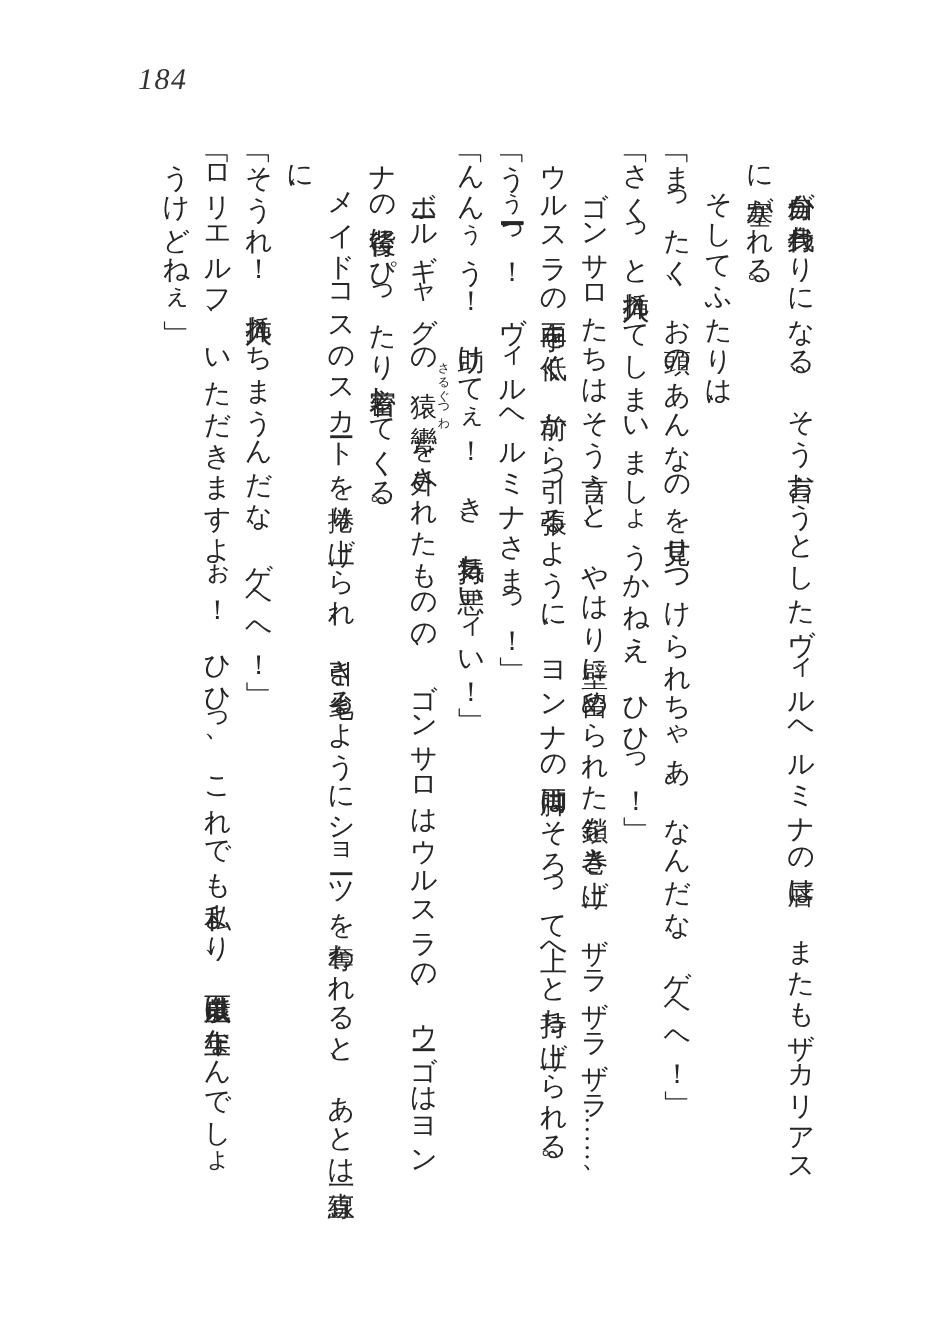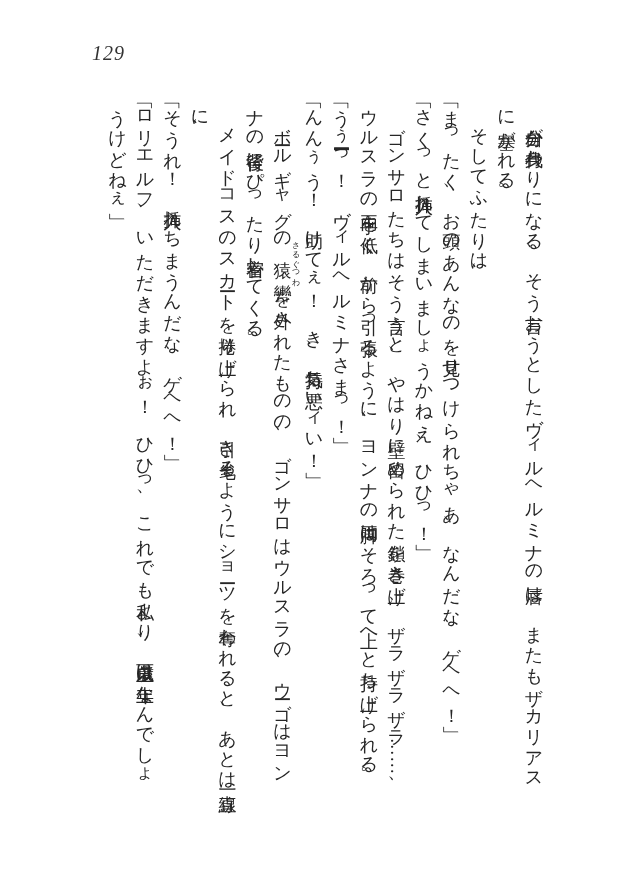--- a/index.html
+++ b/index.html
@@ -51,21 +51,21 @@
   rt {
     font-size: 8px;
     letter-spacing: 0;
     color: #262626;
   }
 </style>
 </head>
 <body>
 
 <div class="page">
-  <div class="page-number">129</div>
+  <div class="page-number">184</div>
   <div class="text-block">
       <p class="para indent">自分が身代わりになる、そう言おうとしたヴィルヘルミナの唇は、またもザカリアスに塞がれる。</p>
       <p class="para indent">そしてふたりは、</p>
       <p class="para">「まったく、お頭のあんなのを見せつけられちゃあ、なんだな、ゲヘヘ！」</p>
       <p class="para">「さくっと挿入れてしまいましょうかねえ、ひひっ！」</p>
       <p class="para indent">ゴンサロたちはそう言うと、やはり壁に留められた鎖を巻き上げ、ザラザラザラ……、ウルスラの両手を低く、前から引っ張るように、ヨンナの両脚はそろって上へと持ち上げられる。</p>
       <p class="para">「うぅーーーっ！　ヴィルヘルミナさまっ！」</p>
       <p class="para">「んんぅう！　助けてぇ！　き、気持ち悪いィい！」</p>
       <p class="para indent">ボールギャグの<ruby>猿轡<rt>さるぐつわ</rt></ruby>を外されたものの、ゴンサロはウルスラの、ウーゴはヨンナの背後にぴったり密着してくる。</p>
       <p class="para indent">メイドコスのスカートを捲り上げられ、引き毟るようにショーツを奪われると、あとは一直線に、</p>

